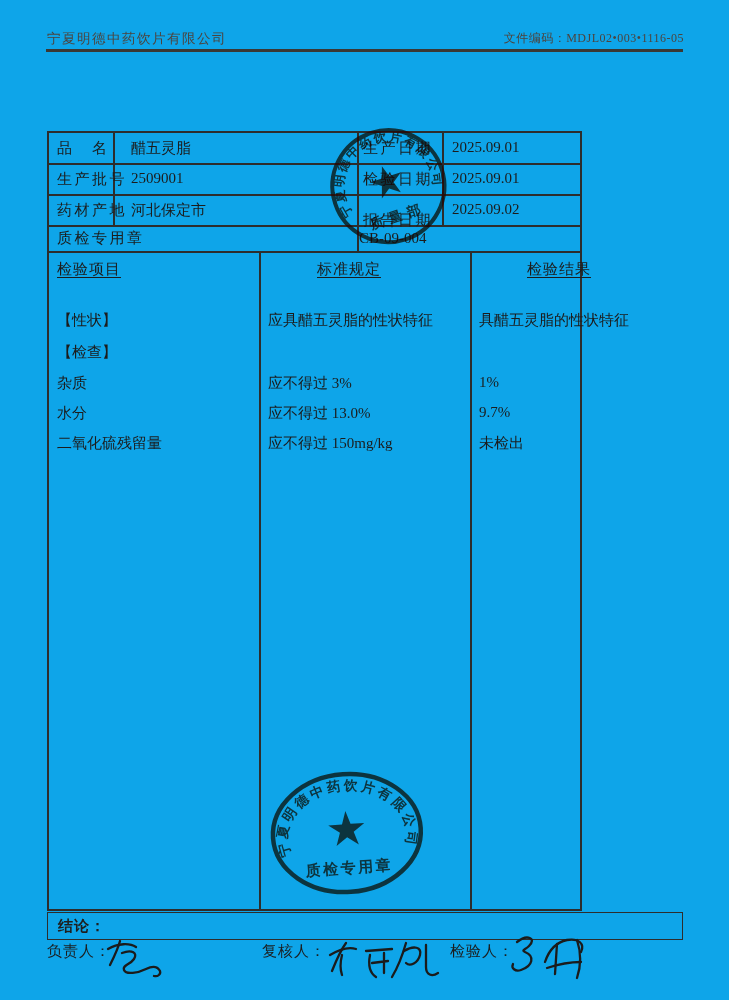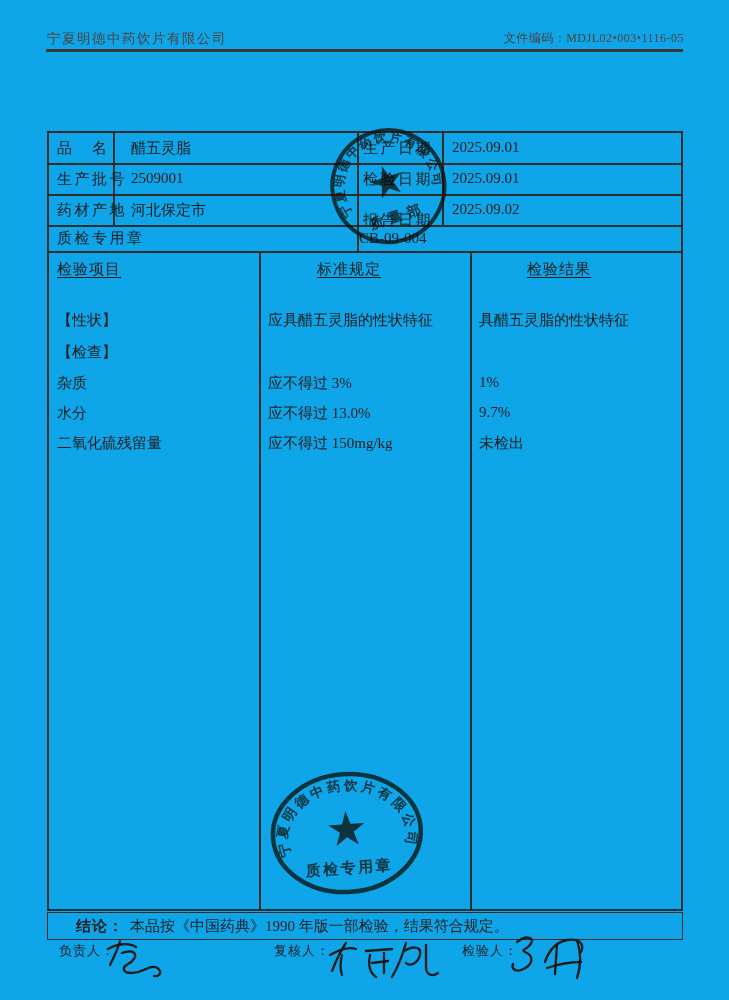--- a/index.html
+++ b/index.html
@@ -10,32 +10,32 @@
   }
   .abs{position:absolute;}
   
   .hdr-company{left:47px;top:30px;font-size:13.5px;color:#4c443e;letter-spacing:1.5px;}
   .hdr-code{right:45px;top:30px;font-size:12px;color:#4c443e;letter-spacing:.5px;}
   .hdr-rule{left:46px;top:49px;width:637px;height:2.5px;background:#3a3835;}
   
   .title{left:0;top:84px;width:729px;text-align:center;font-size:25px;font-weight:bold;
          letter-spacing:6px;color:#111;font-family:"Liberation Sans","DejaVu Sans",sans-serif;}
   
-  .tbl{left:47px;top:131px;width:636px;height:780px;border:2px solid #2d2d2d;box-sizing:border-box;}
+  .tbl{left:47px;top:131px;width:535px;height:780px;border:2px solid #2d2d2d;box-sizing:border-box;}
   .hline{position:absolute;left:0;width:100%;height:1.5px;background:#2d2d2d;}
   .vline{position:absolute;width:1.5px;background:#2d2d2d;}
   .cell{position:absolute;font-size:15px;white-space:nowrap;color:#1c1c1c;}
   .lbl{letter-spacing:2.5px;}
   .headcell{font-size:15px;letter-spacing:1px;text-decoration:underline;text-underline-offset:3px;}
   
   .concl{left:47px;top:912px;width:636px;height:28px;border:1.5px solid #2d2d2d;box-sizing:border-box;
-         display:flex;align-items:center;padding-left:28px;font-size:15px;white-space:nowrap;}
+         display:flex;align-items:center;padding-left:10px;font-size:15px;white-space:nowrap;}
   .concl b{letter-spacing:1px;margin-right:6px;}
   
-  .sigrow-label{font-size:13px;letter-spacing:1px;color:#1c1c1c;margin-left:12px;}
+  .sigrow-label{font-size:15px;letter-spacing:1px;color:#1c1c1c;}
   .sig svg{display:block;}
   .sigpath{fill:none;stroke:#1b1b1b;stroke-width:2.3;stroke-linecap:round;stroke-linejoin:round;}
   
   .stamp{pointer-events:none;mix-blend-mode:multiply;opacity:.88;}
   .stamp text{font-family:"Liberation Sans","DejaVu Sans",sans-serif;font-weight:bold;}
 </style>
 </head>
 <body>
 
 <div class="doc">
@@ -94,21 +94,20 @@
     <div class="cell" style="left:219px;top:271px">应不得过 13.0%</div>
     <div class="cell" style="left:430px;top:271px">9.7%</div>
 
     <div class="cell" style="left:8px;top:301px">二氧化硫残留量</div>
     <div class="cell" style="left:219px;top:301px">应不得过 150mg/kg</div>
     <div class="cell" style="left:430px;top:301px">未检出</div>
   </div>
 
   <div class="abs concl">
     <b>结论：</b>
-    <span>本品按《中国药典》1990 年版一部检验，结果符合规定。</span>
   </div>
 
   <div class="abs sigrow-label" style="left:47px;top:942px">负责人：</div>
   <div class="abs sigrow-label" style="left:262px;top:942px">复核人：</div>
   <div class="abs sigrow-label" style="left:450px;top:942px">检验人：</div>
 
   <div class="abs sig" style="left:102px;top:933px">
     <svg width="95" height="52" viewBox="0 0 95 52">
       <path class="sigpath" d="M18,8 C16,16 12,24 8,32"></path>
       <path class="sigpath" d="M6,16 C16,10 28,10 34,14"></path>

